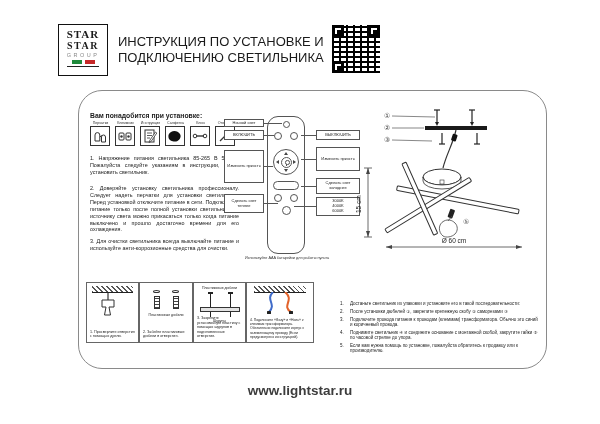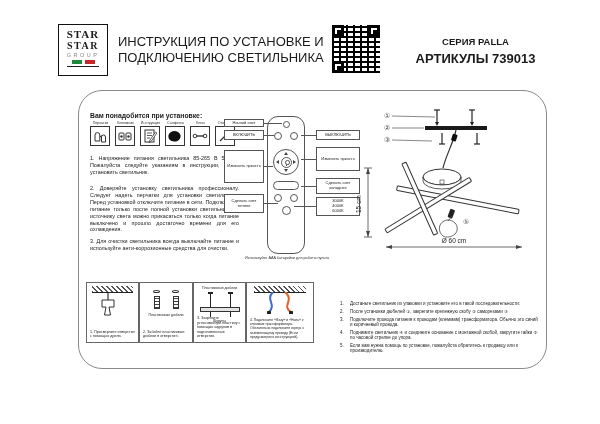--- a/index.html
+++ b/index.html
@@ -102,24 +102,20 @@
         <div class="qr-core"></div>
       </div>
     <div class="qr-finder" style="right:0;top:0">
         <div class="qr-core"></div>
       </div>
     <div class="qr-finder" style="left:0;bottom:0">
         <div class="qr-core"></div>
       </div>
   </div>
 
-  <div class="abs series-block">
-    <div class="series">СЕРИЯ PALLA</div>
-    <div class="articles">АРТИКУЛЫ 739013</div>
-  </div>
 
   <div class="abs panel"></div>
 
   <div class="abs tools-title">Вам понадобится при установке:</div>
   <div class="abs tools-row">
     <div class="tool">
       <div class="tool-label">Перчатки</div>
       <div class="tool-box">
         <svg width="16" height="16" viewBox="0 0 16 16">
             <path d="M3,13 V7 a2.4,2.4 0 0,1 4.8,0 V13 z" fill="none" stroke="#333" stroke-width="1"></path>
@@ -359,13 +355,14 @@
     <div class="step-row">
       <span class="step-num">4.</span>
       <span class="step-text">Поднимите светильник ④ и соедините основание с монтажной скобой, закрутите гайки ⑤ по часовой стрелке до упора.</span>
     </div>
     <div class="step-row">
       <span class="step-num">5.</span>
       <span class="step-text">Если вам нужна помощь по установке, пожалуйста обратитесь к продавцу или к производителю.</span>
     </div>
   </div>
 
+  <div class="abs footer">www.lightstar.ru</div>
 </div>
 
 </body></html>

